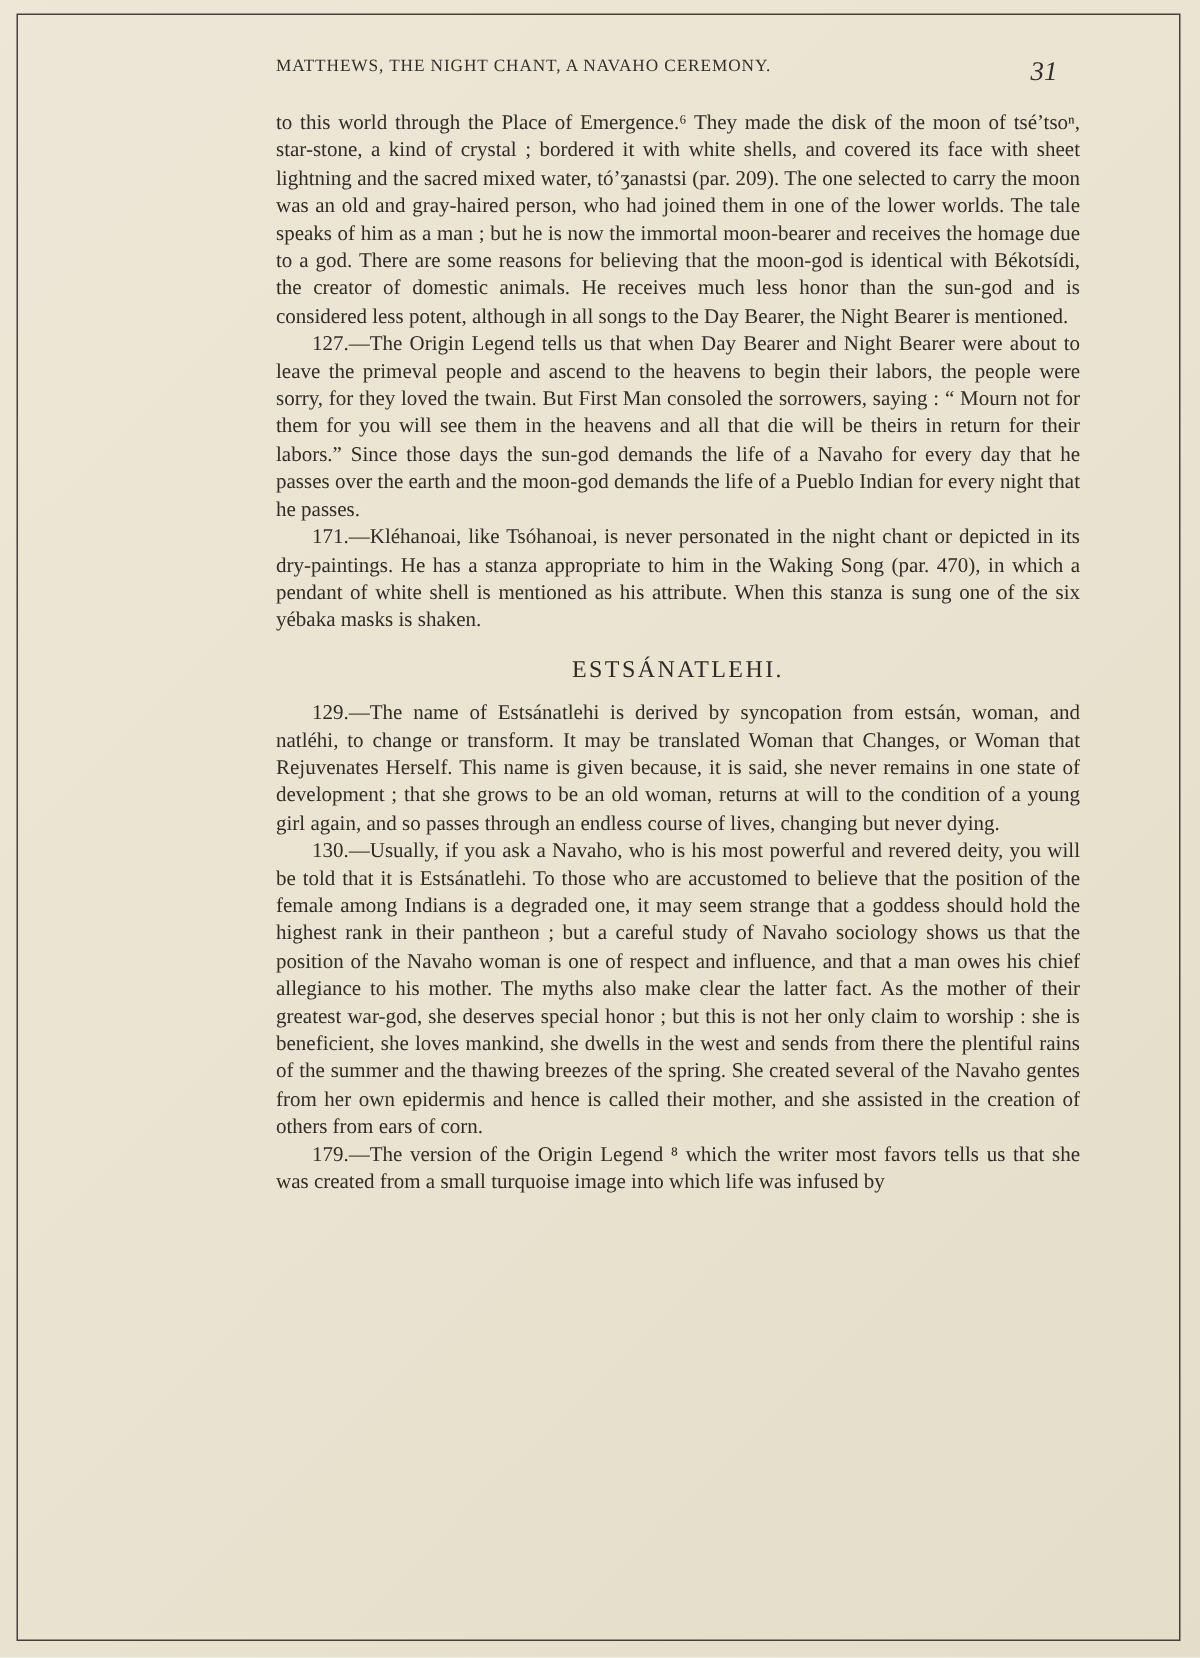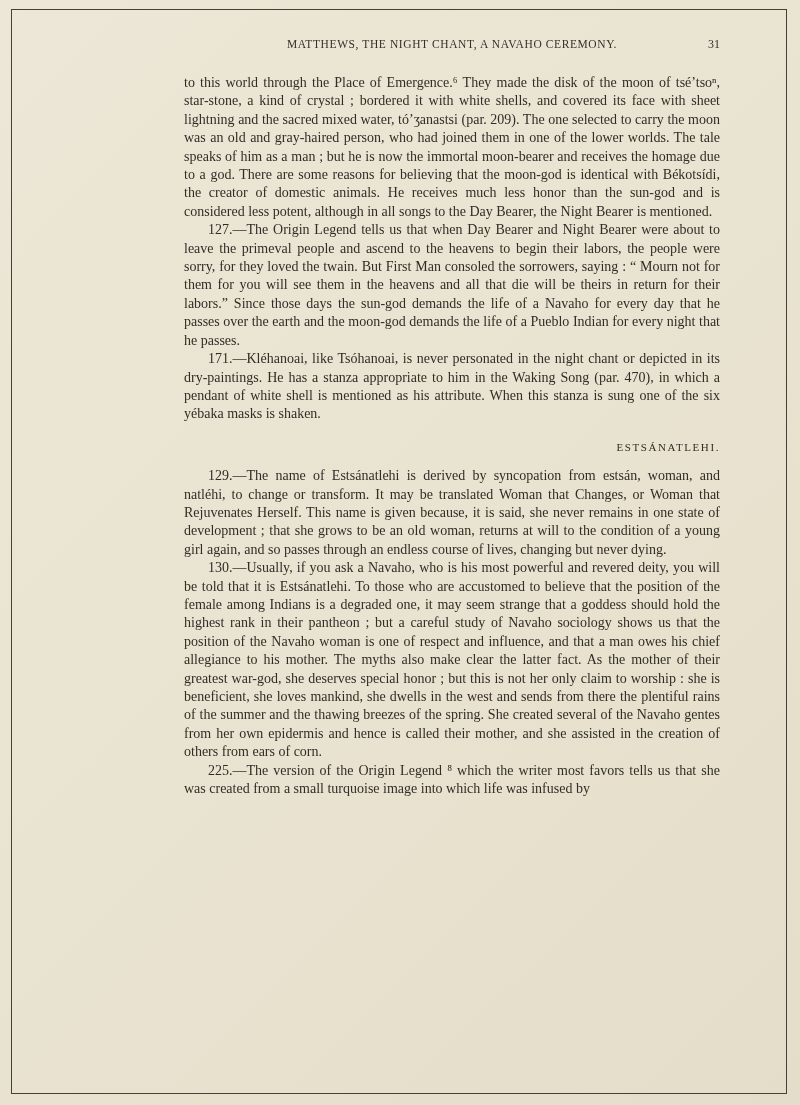--- a/index.html
+++ b/index.html
@@ -21,53 +21,54 @@
     left: 11px;
     top: 9px;
     right: 13px;
     bottom: 11px;
     border: 1px solid #45413a;
   }
   .running-head {
     position: relative;
     width: 536px;
     margin: 28px 0 0 172px;
-    text-align: center;
+    text-align: left;
     font-size: 11.5px;
     letter-spacing: 0.6px;
     color: #33302a;
     white-space: nowrap;
   }
   .page-num {
     position: absolute;
-    right: 0;
+    right: 15px;
     top: -1px;
-    font-size: 12px;
+    font-size: 18px;
     letter-spacing: 0;
+    font-style: italic;
   }
   .text-block {
     width: 536px;
     margin: 24px 0 0 172px;
     font-size: 14px;
     line-height: 18.4px;
     text-align: justify;
     color: #302d26;
   }
   .para {
     margin: 0;
     padding: 0;
     font-family: Liberation Serif, serif;
   }
   .para.indent {
     text-indent: 24px;
   }
   .section-heading {
     margin: 14px 0 11px 0;
-    text-align: right;
-    font-size: 11px;
+    text-align: center;
+    font-size: 16px;
     font-weight: normal;
     letter-spacing: 1.6px;
     color: #302d26;
   }
 </style>
 </head>
 <body>
 
 <div class="frame">
 
@@ -83,17 +84,17 @@
     <p class="para indent">127.—The Origin Legend tells us that when Day Bearer and Night Bearer were about to leave the primeval people and ascend to the heavens to begin their labors, the people were sorry, for they loved the twain. But First Man consoled the sorrowers, saying : “ Mourn not for them for you will see them in the heavens and all that die will be theirs in return for their labors.” Since those days the sun-god demands the life of a Navaho for every day that he passes over the earth and the moon-god demands the life of a Pueblo Indian for every night that he passes.</p>
 
     <p class="para indent">171.—Kléhanoai, like Tsóhanoai, is never personated in the night chant or depicted in its dry-paintings. He has a stanza appropriate to him in the Waking Song (par. 470), in which a pendant of white shell is mentioned as his attribute. When this stanza is sung one of the six yébaka masks is shaken.</p>
 
     <h2 class="section-heading">ESTSÁNATLEHI.</h2>
 
     <p class="para indent">129.—The name of Estsánatlehi is derived by syncopation from estsán, woman, and natléhi, to change or transform. It may be translated Woman that Changes, or Woman that Rejuvenates Herself. This name is given because, it is said, she never remains in one state of development ; that she grows to be an old woman, returns at will to the condition of a young girl again, and so passes through an endless course of lives, changing but never dying.</p>
 
     <p class="para indent">130.—Usually, if you ask a Navaho, who is his most powerful and revered deity, you will be told that it is Estsánatlehi. To those who are accustomed to believe that the position of the female among Indians is a degraded one, it may seem strange that a goddess should hold the highest rank in their pantheon ; but a careful study of Navaho sociology shows us that the position of the Navaho woman is one of respect and influence, and that a man owes his chief allegiance to his mother. The myths also make clear the latter fact. As the mother of their greatest war-god, she deserves special honor ; but this is not her only claim to worship : she is beneficient, she loves mankind, she dwells in the west and sends from there the plentiful rains of the summer and the thawing breezes of the spring. She created several of the Navaho gentes from her own epidermis and hence is called their mother, and she assisted in the creation of others from ears of corn.</p>
 
-    <p class="para indent">225.—The version of the Origin Legend ⁸ which the writer most favors tells us that she was created from a small turquoise image into which life was infused by</p>
+    <p class="para indent">179.—The version of the Origin Legend ⁸ which the writer most favors tells us that she was created from a small turquoise image into which life was infused by</p>
 
   </div>
 
 </div>
 
 </body></html>

